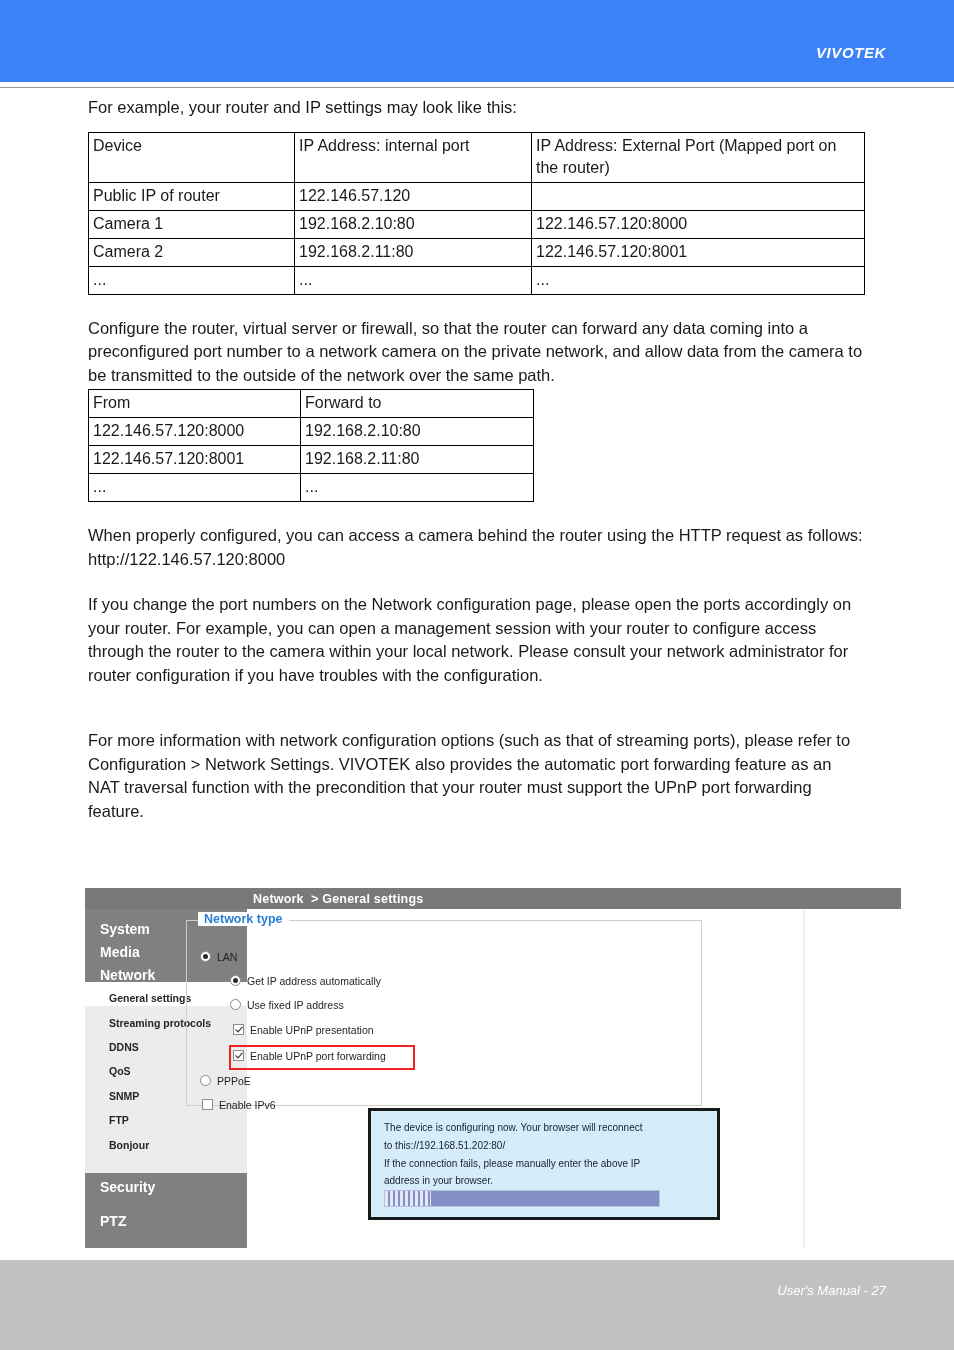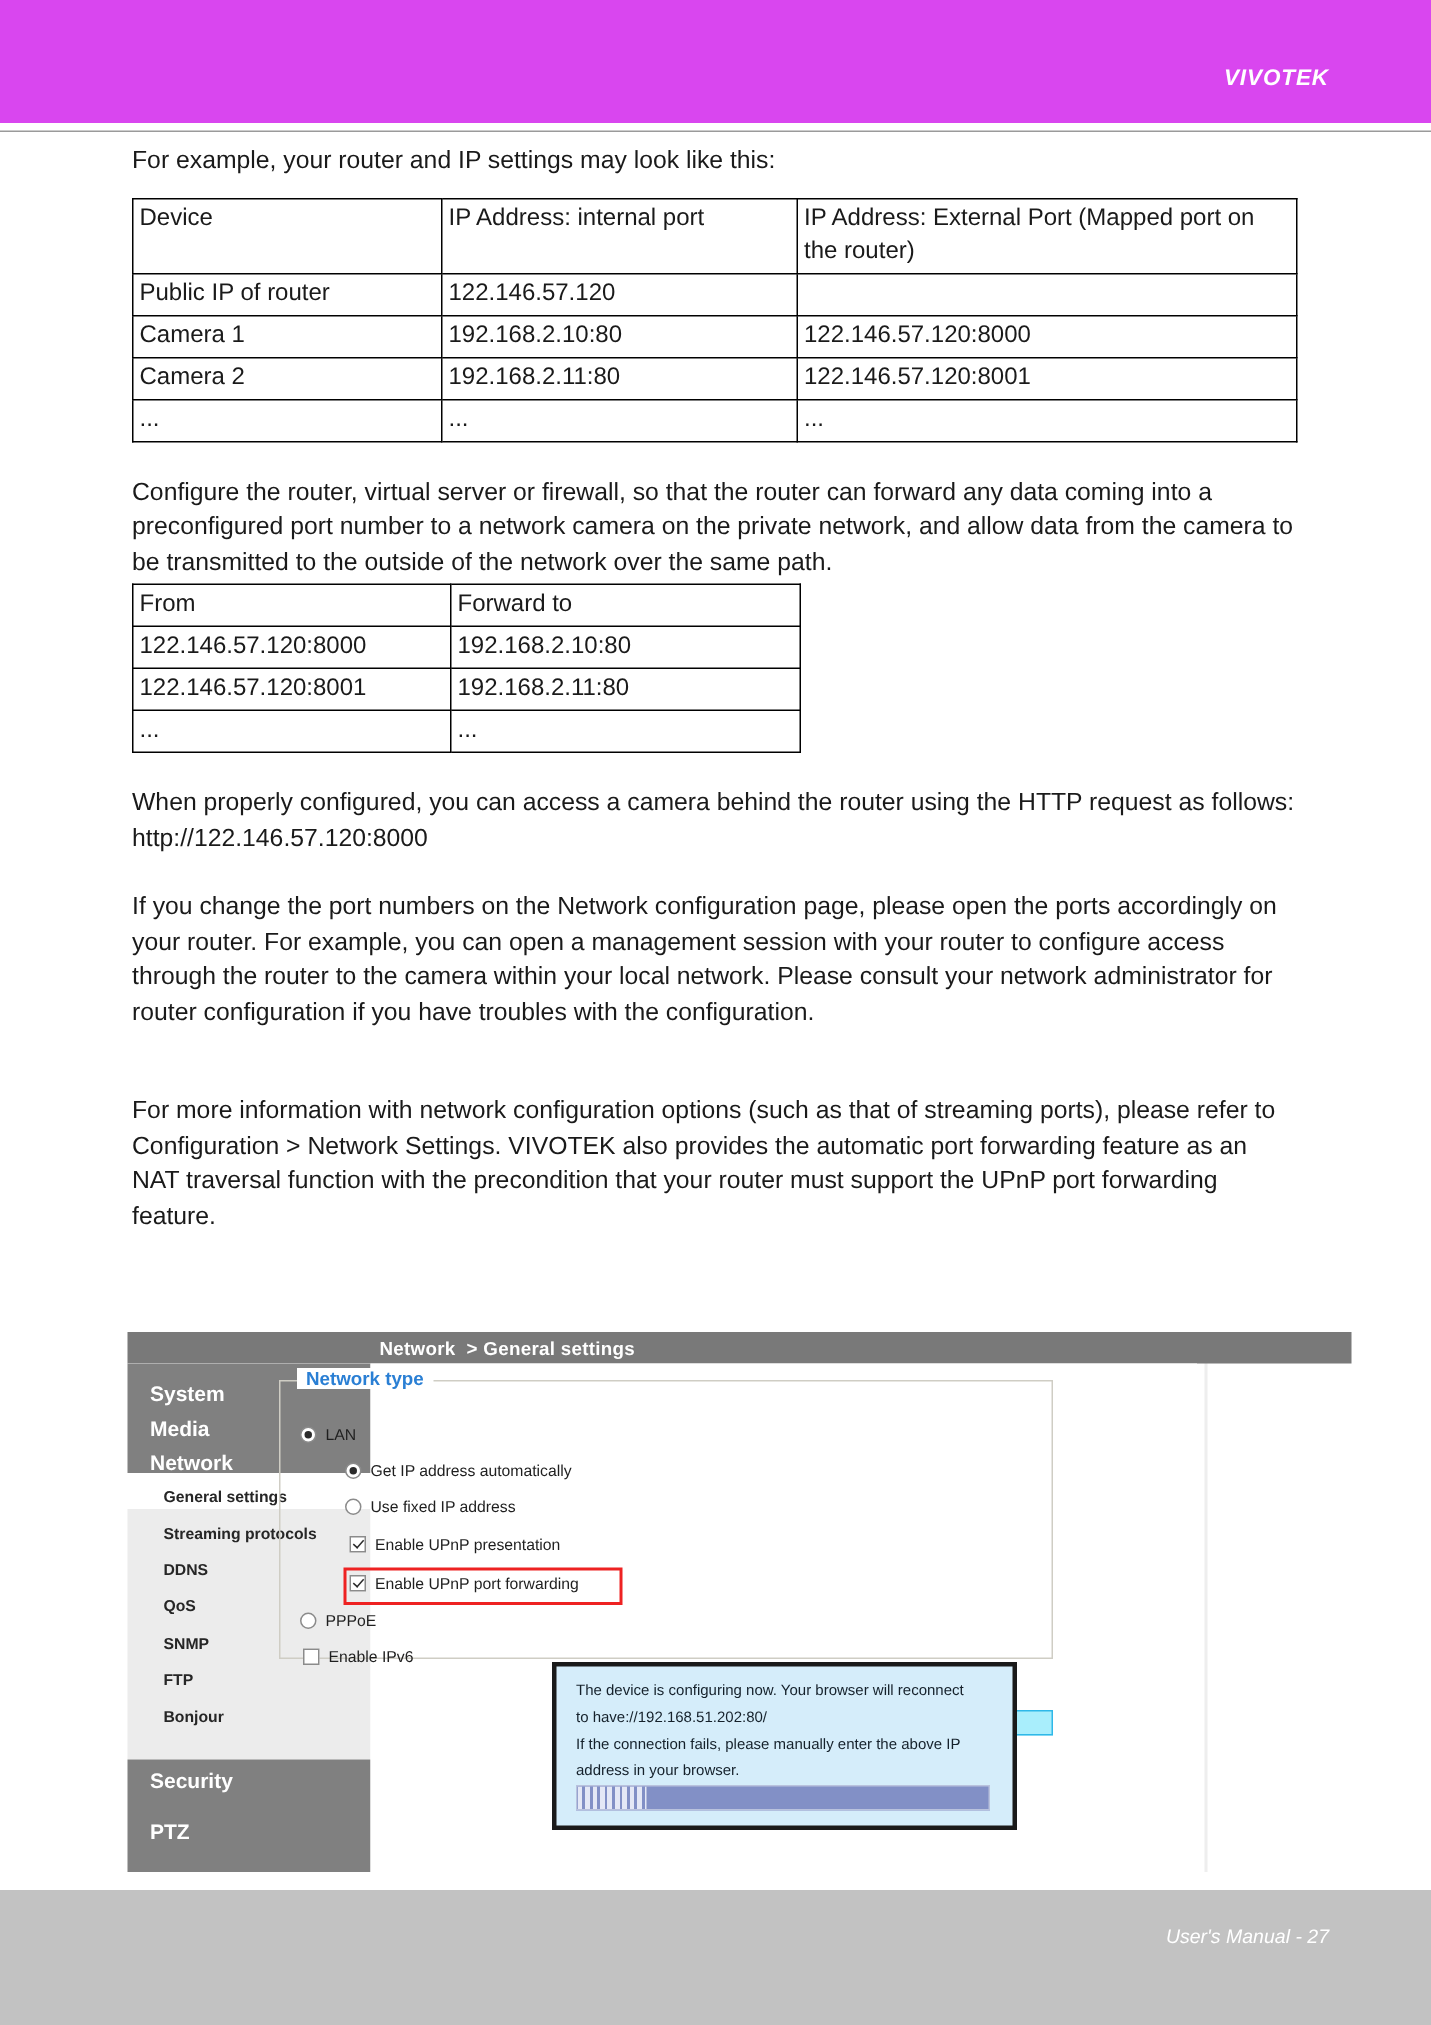--- a/index.html
+++ b/index.html
@@ -15,21 +15,21 @@
     overflow: hidden;
     -webkit-font-smoothing: antialiased;
   }
 
   
   .page-header {
     position: absolute;
     left: 0; top: 0;
     width: 954px;
     height: 82px;
-    background: #d946ef;
+    background: #3b82f6;
   }
   .brand {
     position: absolute;
     right: 68px;
     top: 52px;
     transform: translateY(-50%);
     color: #ffffff;
     font-size: 15px;
     font-style: italic;
     font-weight: bold;
@@ -273,21 +273,21 @@
     display: flex;
     align-items: center;
     justify-content: center;
     cursor: pointer;
   }
 
   .dialog {
     position: absolute;
     left: 283px;
     top: 220px;
-    width: 310px;
+    width: 352px;
     height: 112px;
     background: #d5edfa;
     border: 3px solid #1a1a1a;
     box-sizing: border-box;
     padding-left: 28px;
   }
   .dialog-line {
     position: absolute;
     left: 13px;
     font-size: 10px;
@@ -478,21 +478,21 @@
 
   <div class="opt" style="left:117px; top:211px">
     <span class="cbox"></span>
     <span>Enable IPv6</span>
   </div>
 
   <div class="save-btn">Save</div>
 
   <div class="dialog">
     <div class="dialog-line" style="top:11px">The device is configuring now. Your browser will reconnect</div>
-    <div class="dialog-line" style="top:29px">to have://192.168.51.202:80/</div>
+    <div class="dialog-line" style="top:29px">to this://192.168.51.202:80/</div>
     <div class="dialog-line" style="top:47px">If the connection fails, please manually enter the above IP</div>
     <div class="dialog-line" style="top:64px">address in your browser.</div>
     <div class="progress">
       <div class="progress-fill"></div>
     </div>
   </div>
 
 </div>
 
 <div class="page-footer">

